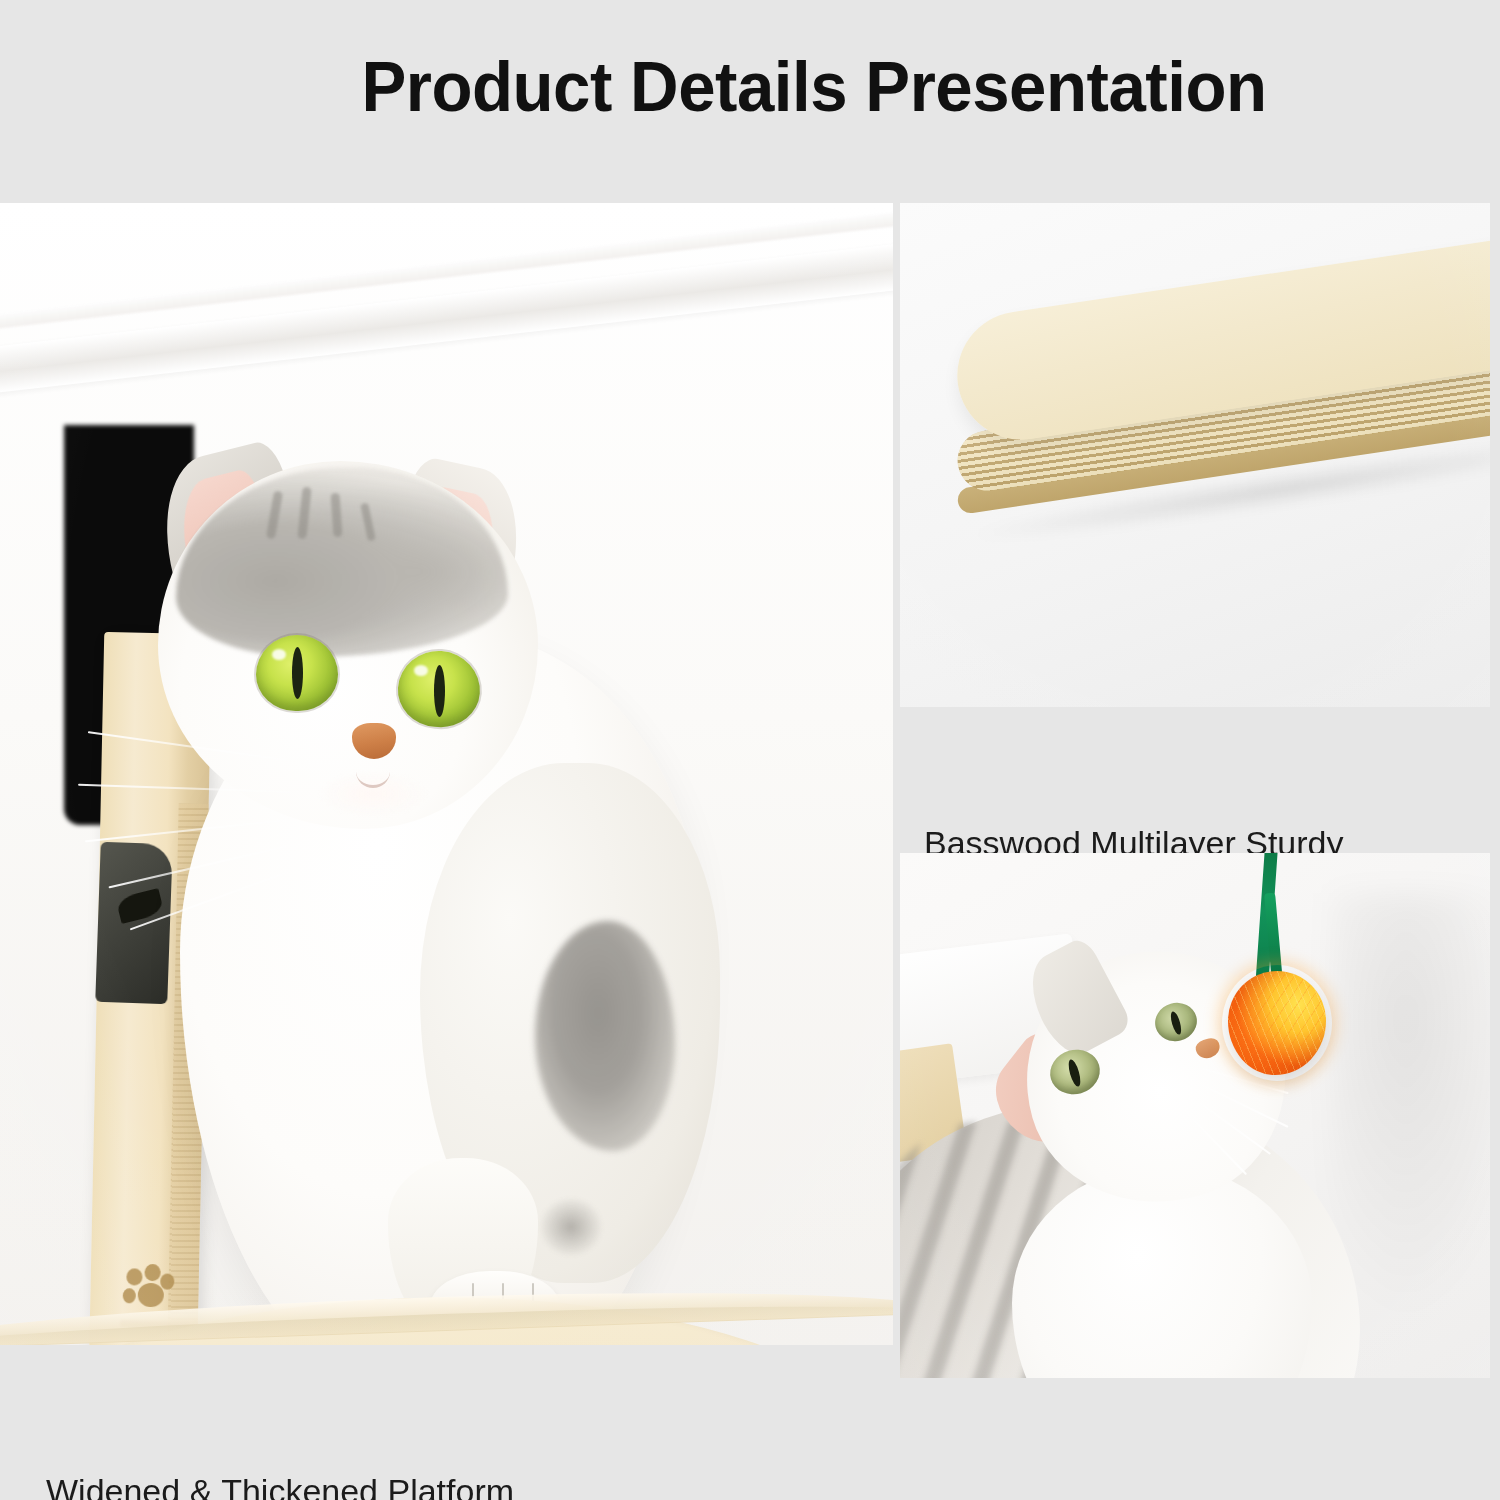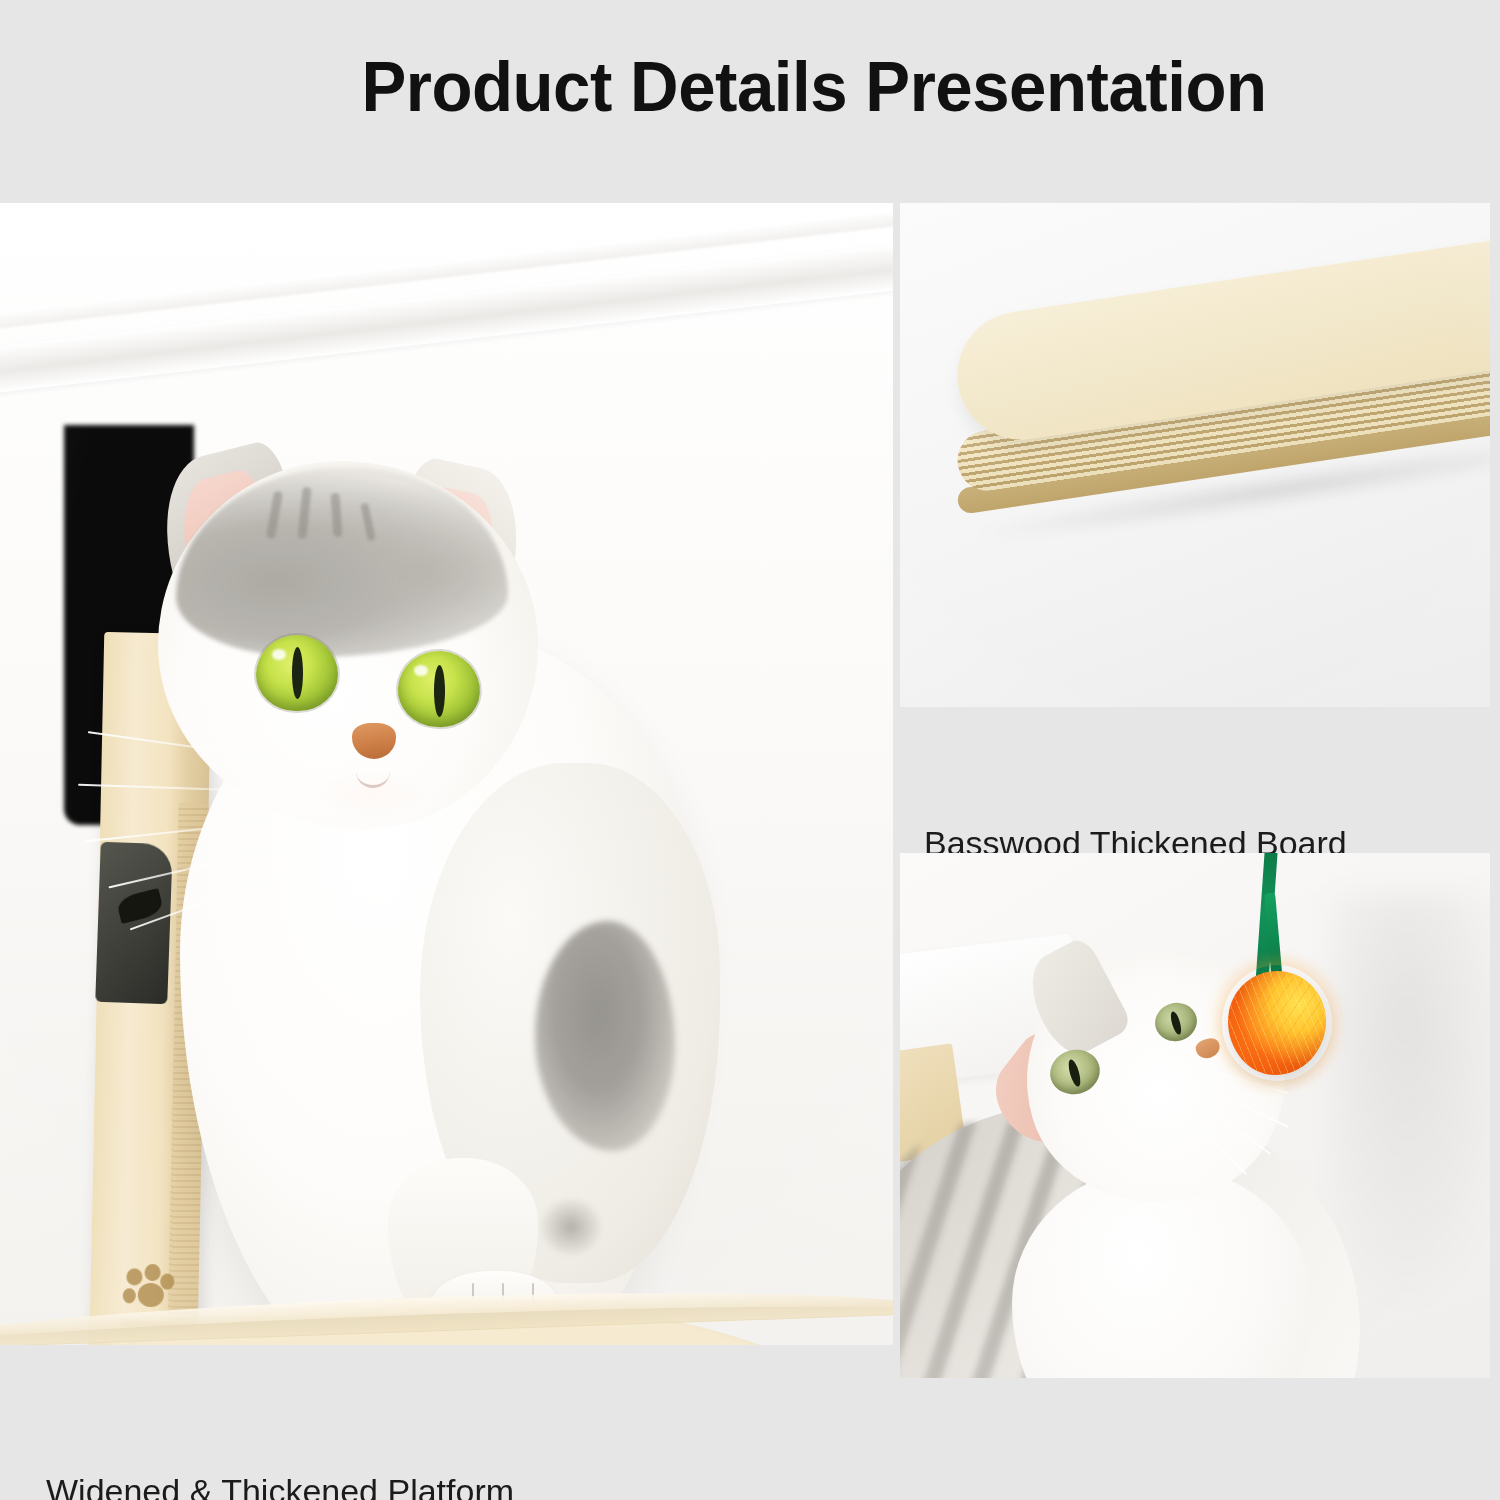--- a/index.html
+++ b/index.html
@@ -557,21 +557,21 @@
     <div class="board-bg"></div>
     <div class="board-shadow"></div>
     <div class="board-bottom"></div>
     <div class="board-side"></div>
     <div class="ply-lines"></div>
     <div class="board-top"></div>
     <div class="photo-soft"></div>
   </div>
 
   <div class="caption cap-board">
-    <div>Basswood Thickened Board</div>
+    <div>Basswood Multilayer Sturdy</div>
     <div>Sturdy and durable,safe for cats.</div>
   </div>
 
   <div class="panel panel-toy">
     <div class="toy-bg"></div>
     <div class="toy-wallshadow"></div>
     <div class="toy-ledge"></div>
     <div class="toy-wood"></div>
 
     <div class="c3-body"></div>

